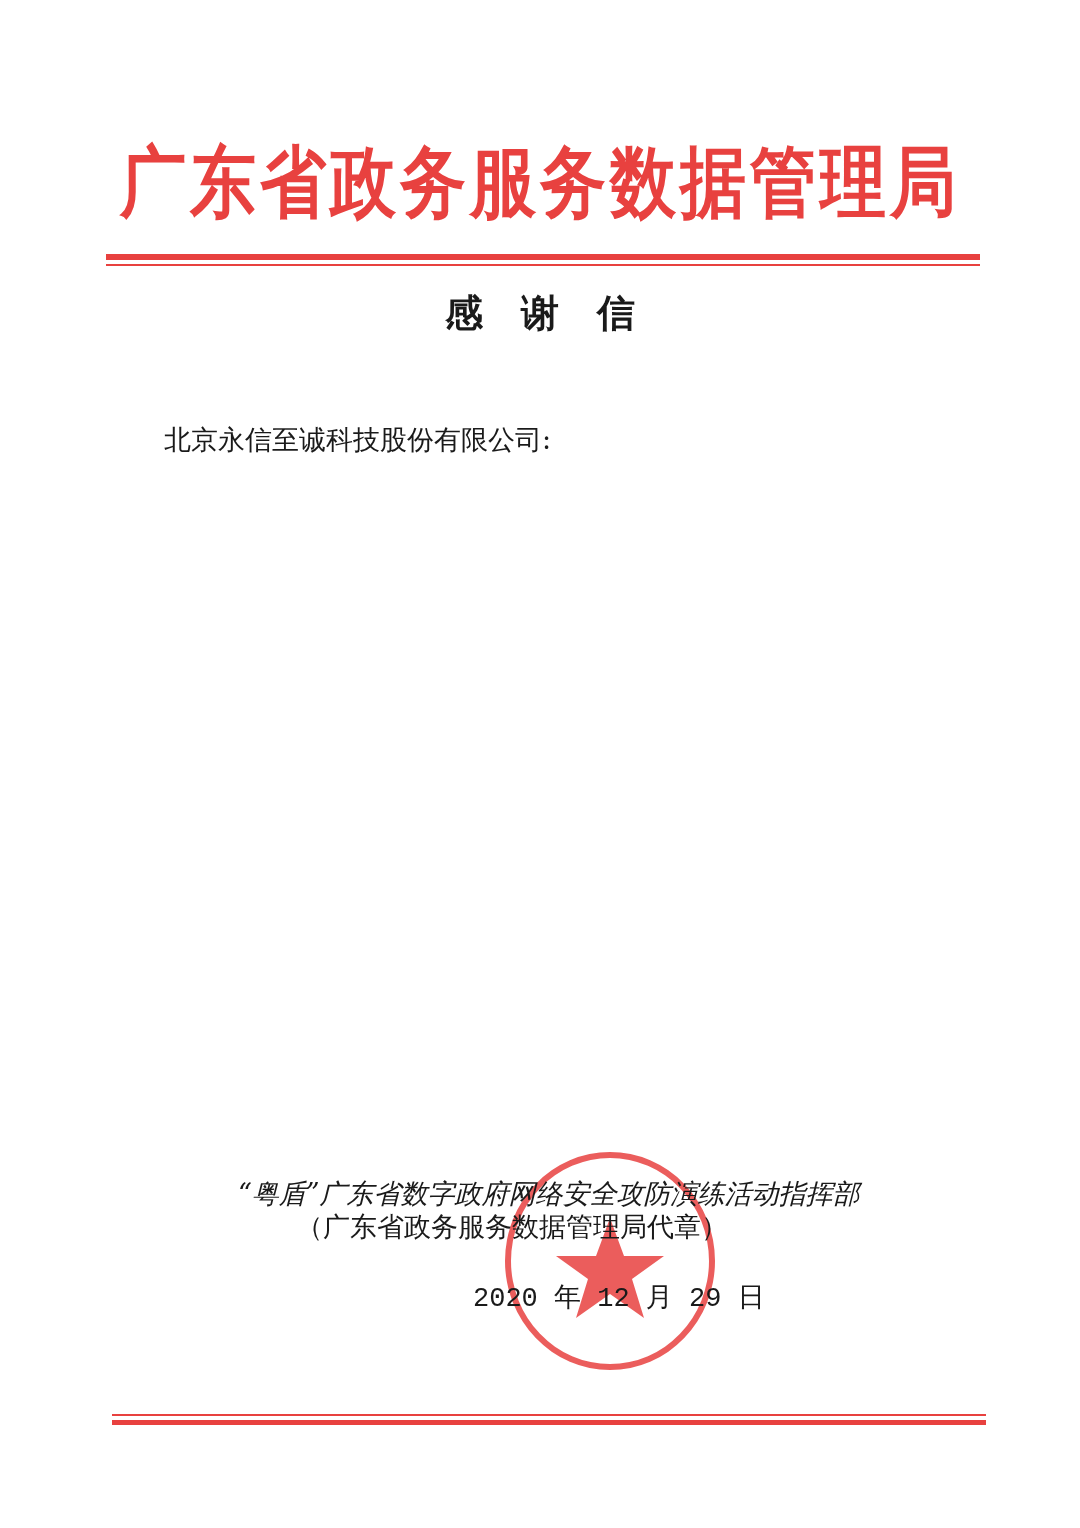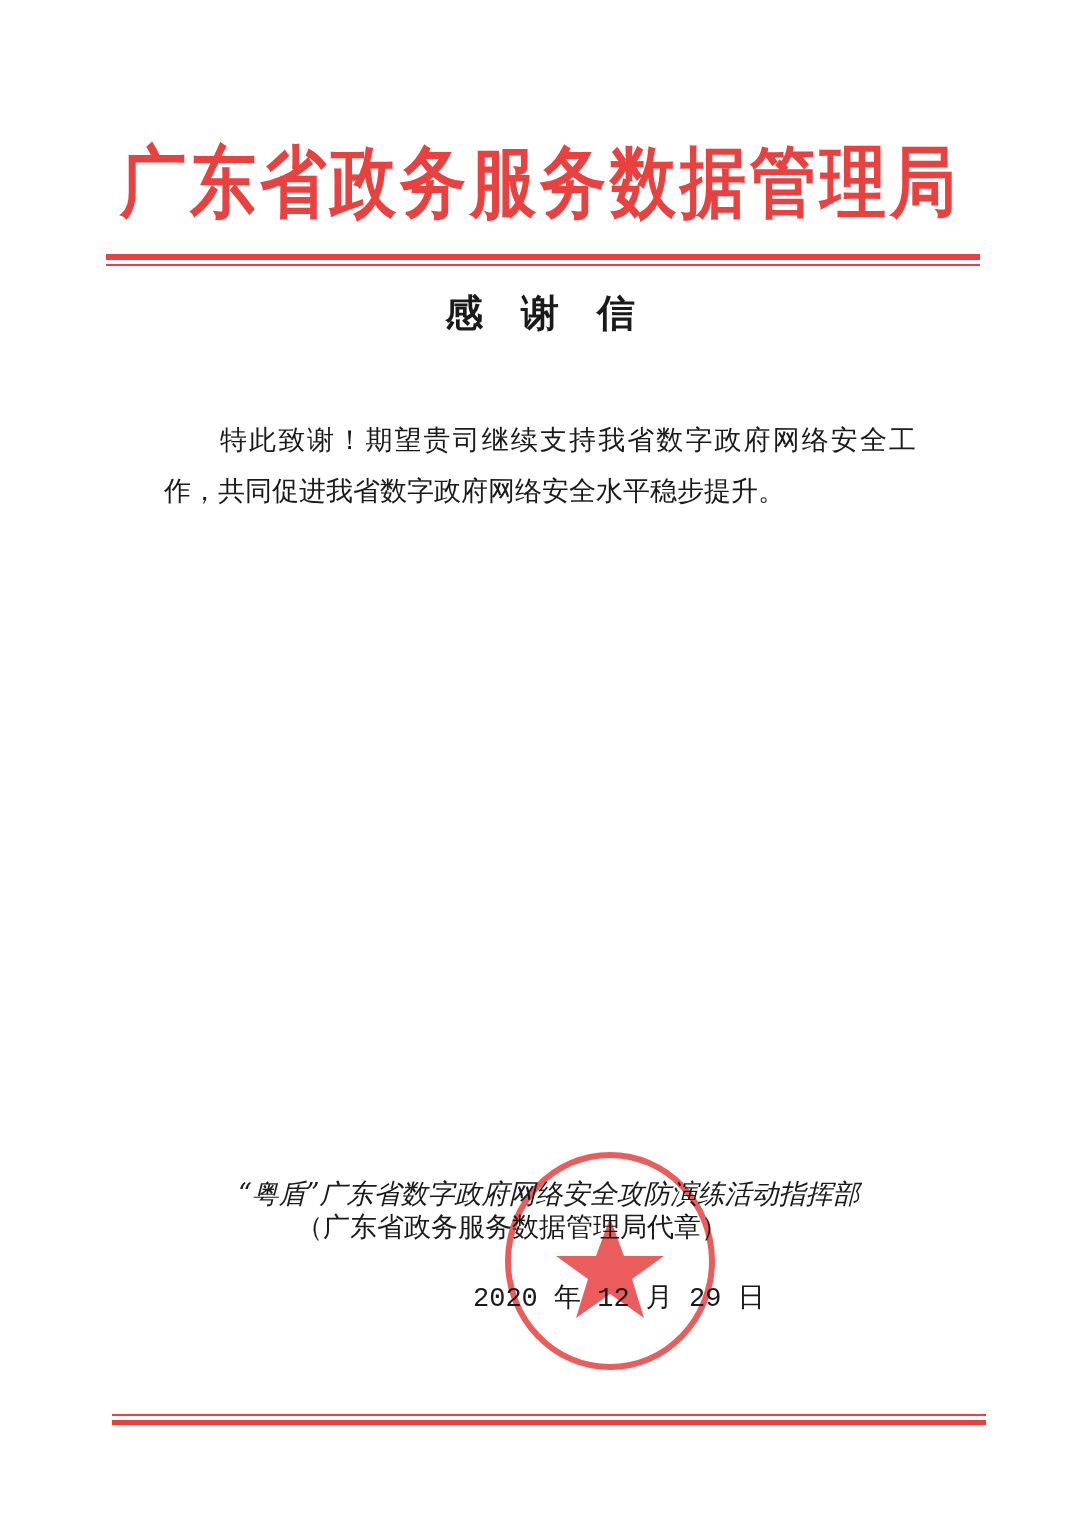--- a/index.html
+++ b/index.html
@@ -19,21 +19,21 @@
 <body>
 
 <div class="masthead">广东省政务服务数据管理局</div>
 
 <div class="rule" style="left:106px; top:254px; width:874px; height:6px;"></div>
 <div class="rule" style="left:106px; top:264px; width:874px; height:2px;"></div>
 
 <div class="title">感谢信</div>
 
 <div class="body">
-  <p class="indent">特此致谢！期望贵司继续支持我省数字政府网络安全工作，共同促进我省数字政府网络安全水平稳步提升。</p>
+  <p class="salutation">北京永信至诚科技股份有限公司:</p>
 </div>
 
 <div class="seal">
   <svg width="198" height="206" viewBox="0 0 198 206">
     <polygon points="99,60 113,98 153,98 121,121 133,160 99,136 65,160 77,121 45,98 85,98" fill="rgba(232,65,63,0.85)"></polygon>
   </svg>
 </div>
 
 <div class="sign" style="left:238px; top:1176px;font-style:italic;">“粤盾”广东省数字政府网络安全攻防演练活动指挥部</div>
 <div class="sign" style="left:296px; top:1209px;">（广东省政务服务数据管理局代章）</div>

